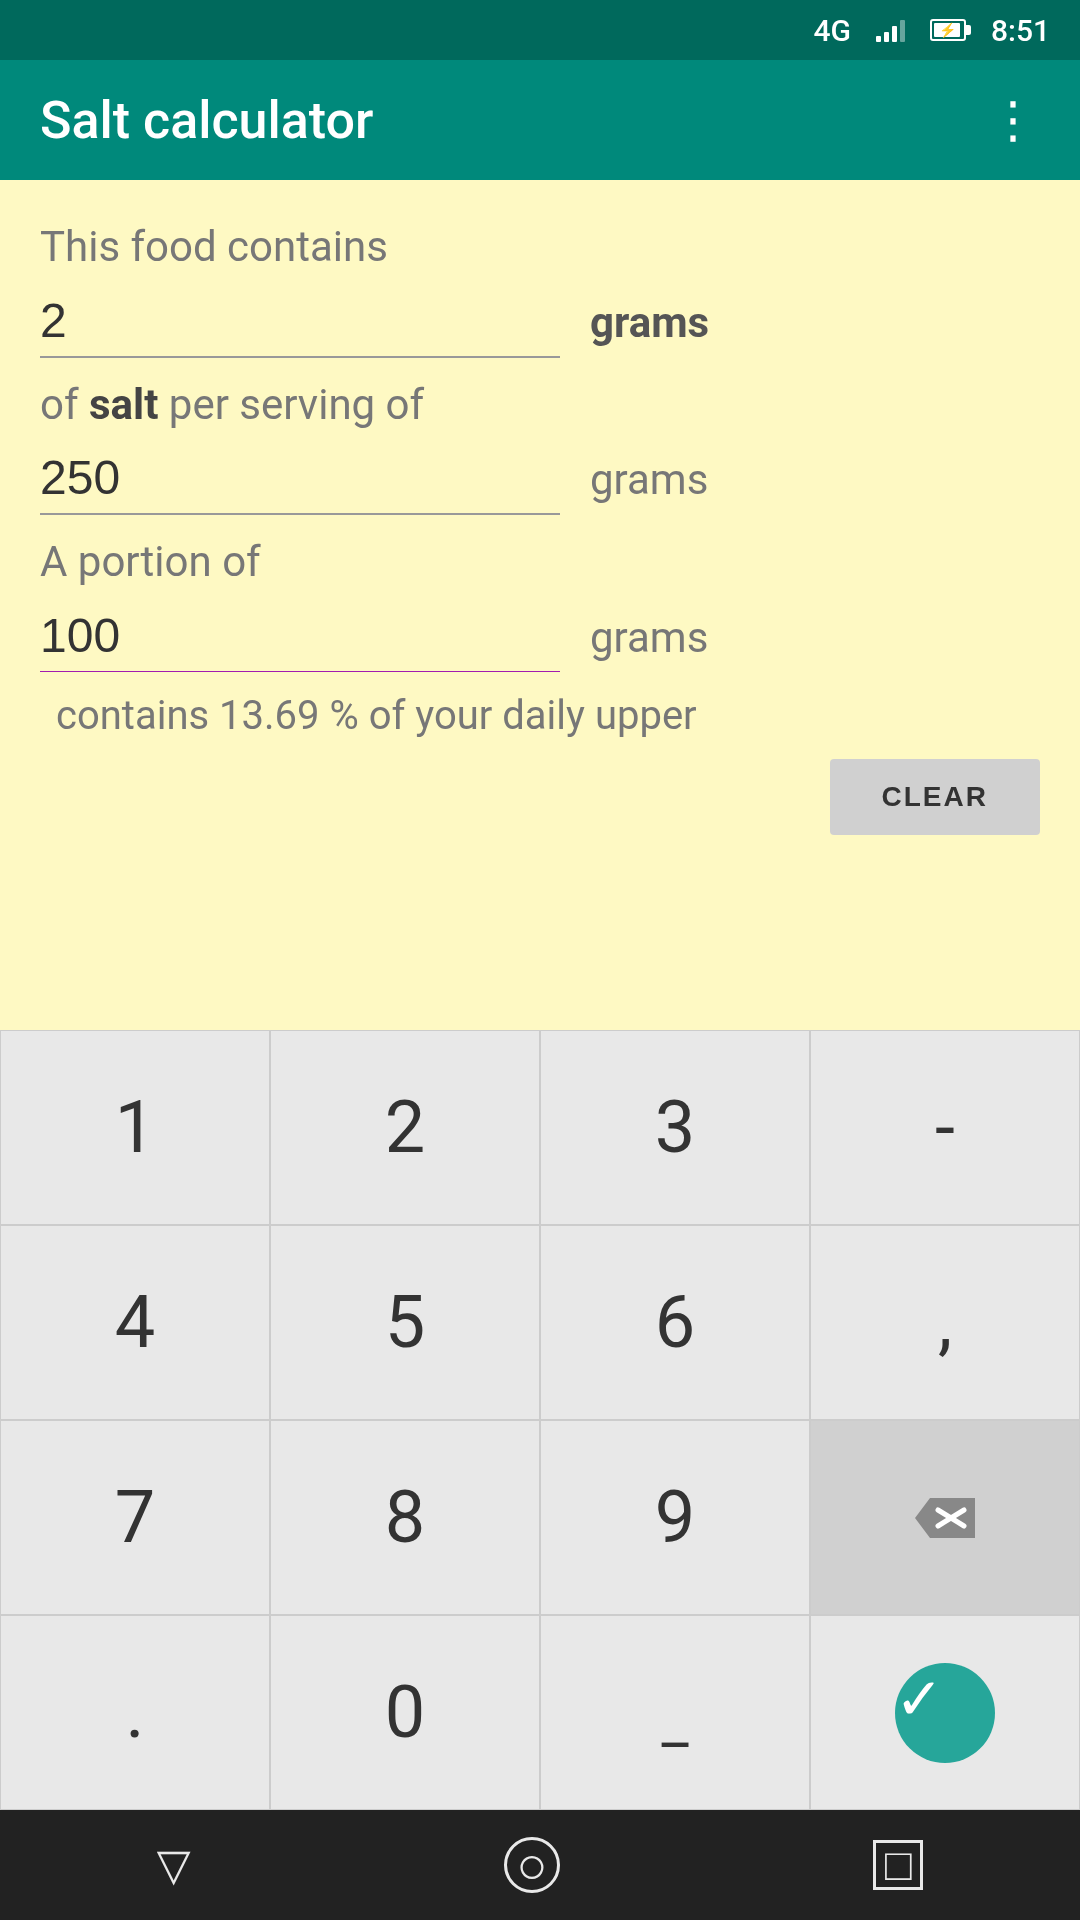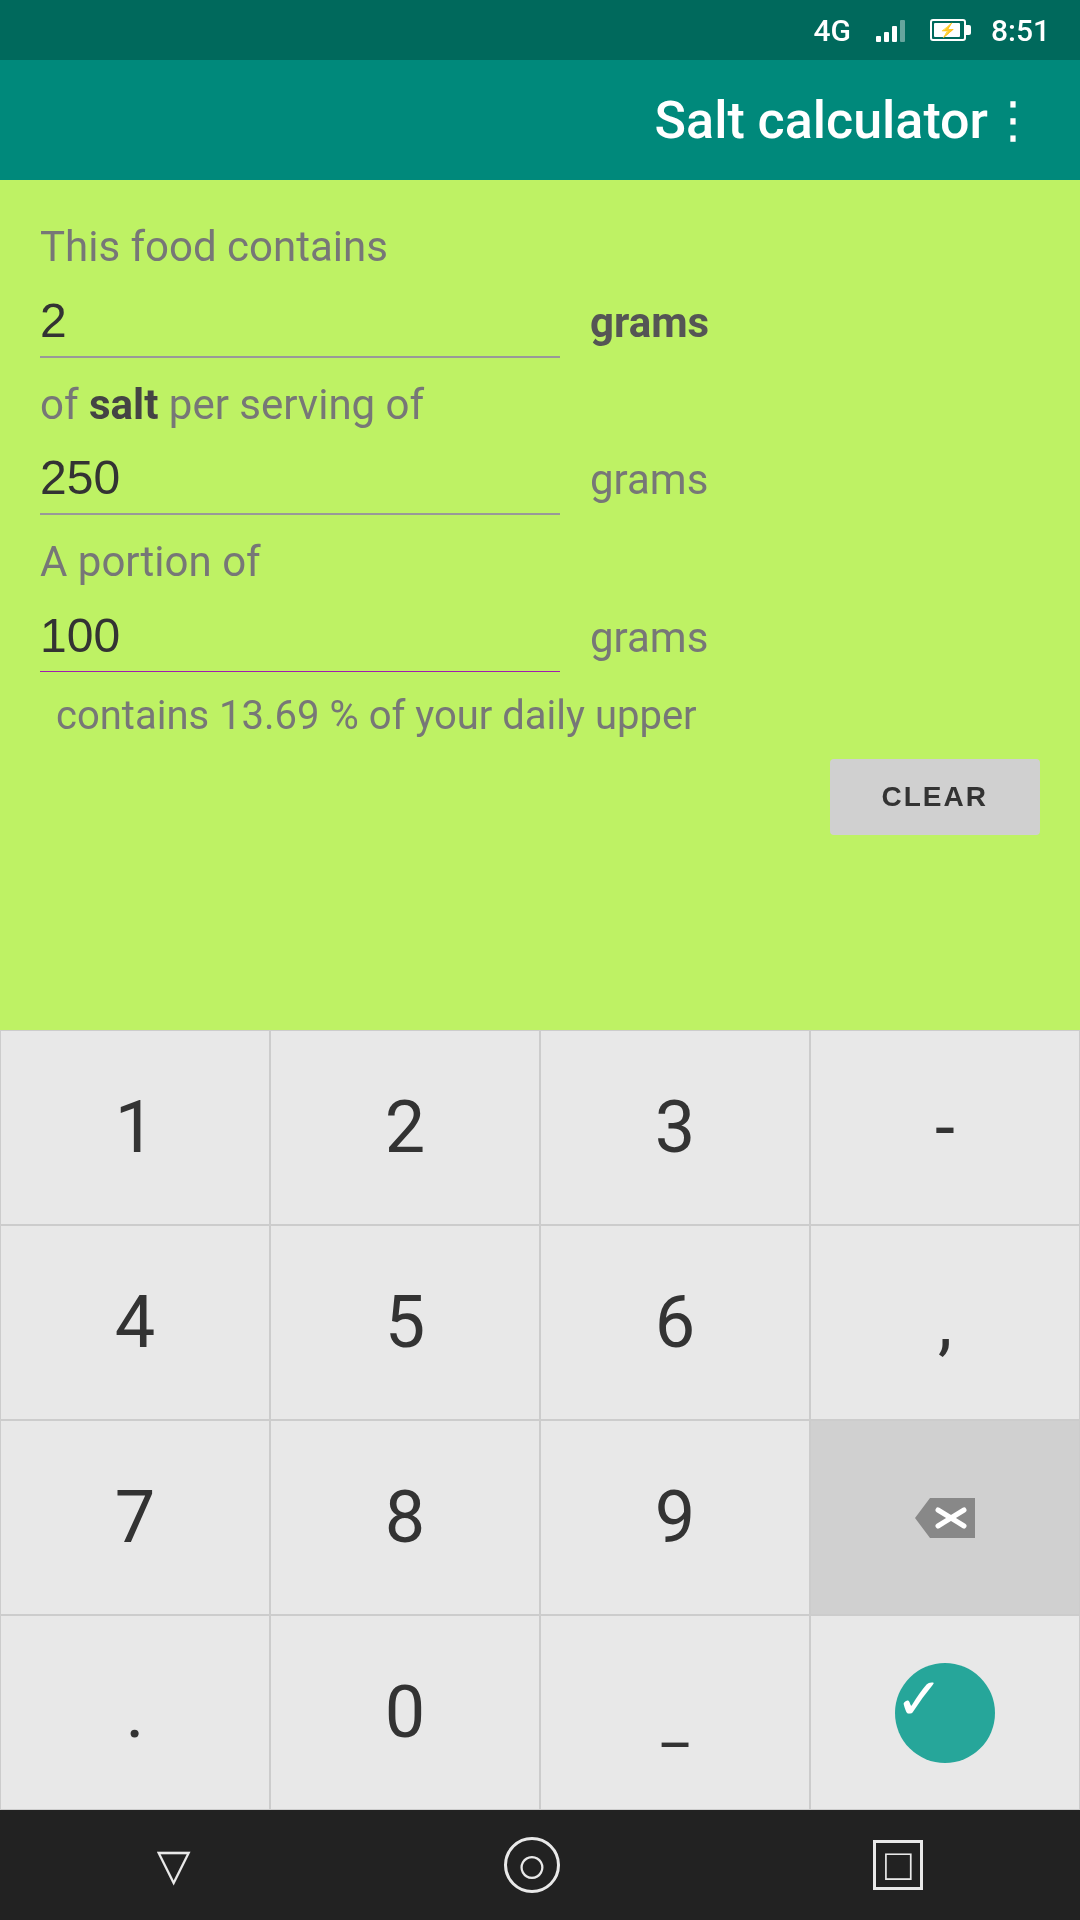--- a/index.html
+++ b/index.html
@@ -66,39 +66,39 @@
       z-index: 1;
     }
 
     
     #toolbar {
       background: #00897b;
       height: 120px;
       display: flex;
       align-items: center;
       padding: 0 40px;
-      justify-content: flex-end;
+      justify-content: space-between;
     }
     #toolbar-title {
       color: white;
       font-size: 52px;
       font-weight: 500;
     }
     #overflow-menu-icon {
       color: white;
       font-size: 50px;
       cursor: pointer;
       letter-spacing: 2px;
       line-height: 1;
     }
 
     
     #main-content {
       flex: 1;
-      background: #bef264;
+      background: #fef9c3;
       padding: 40px 40px 20px 40px;
     }
 
     .text-line {
       color: #777;
       font-size: 42px;
       margin-bottom: 10px;
       line-height: 1.3;
     }
     .text-line strong {

